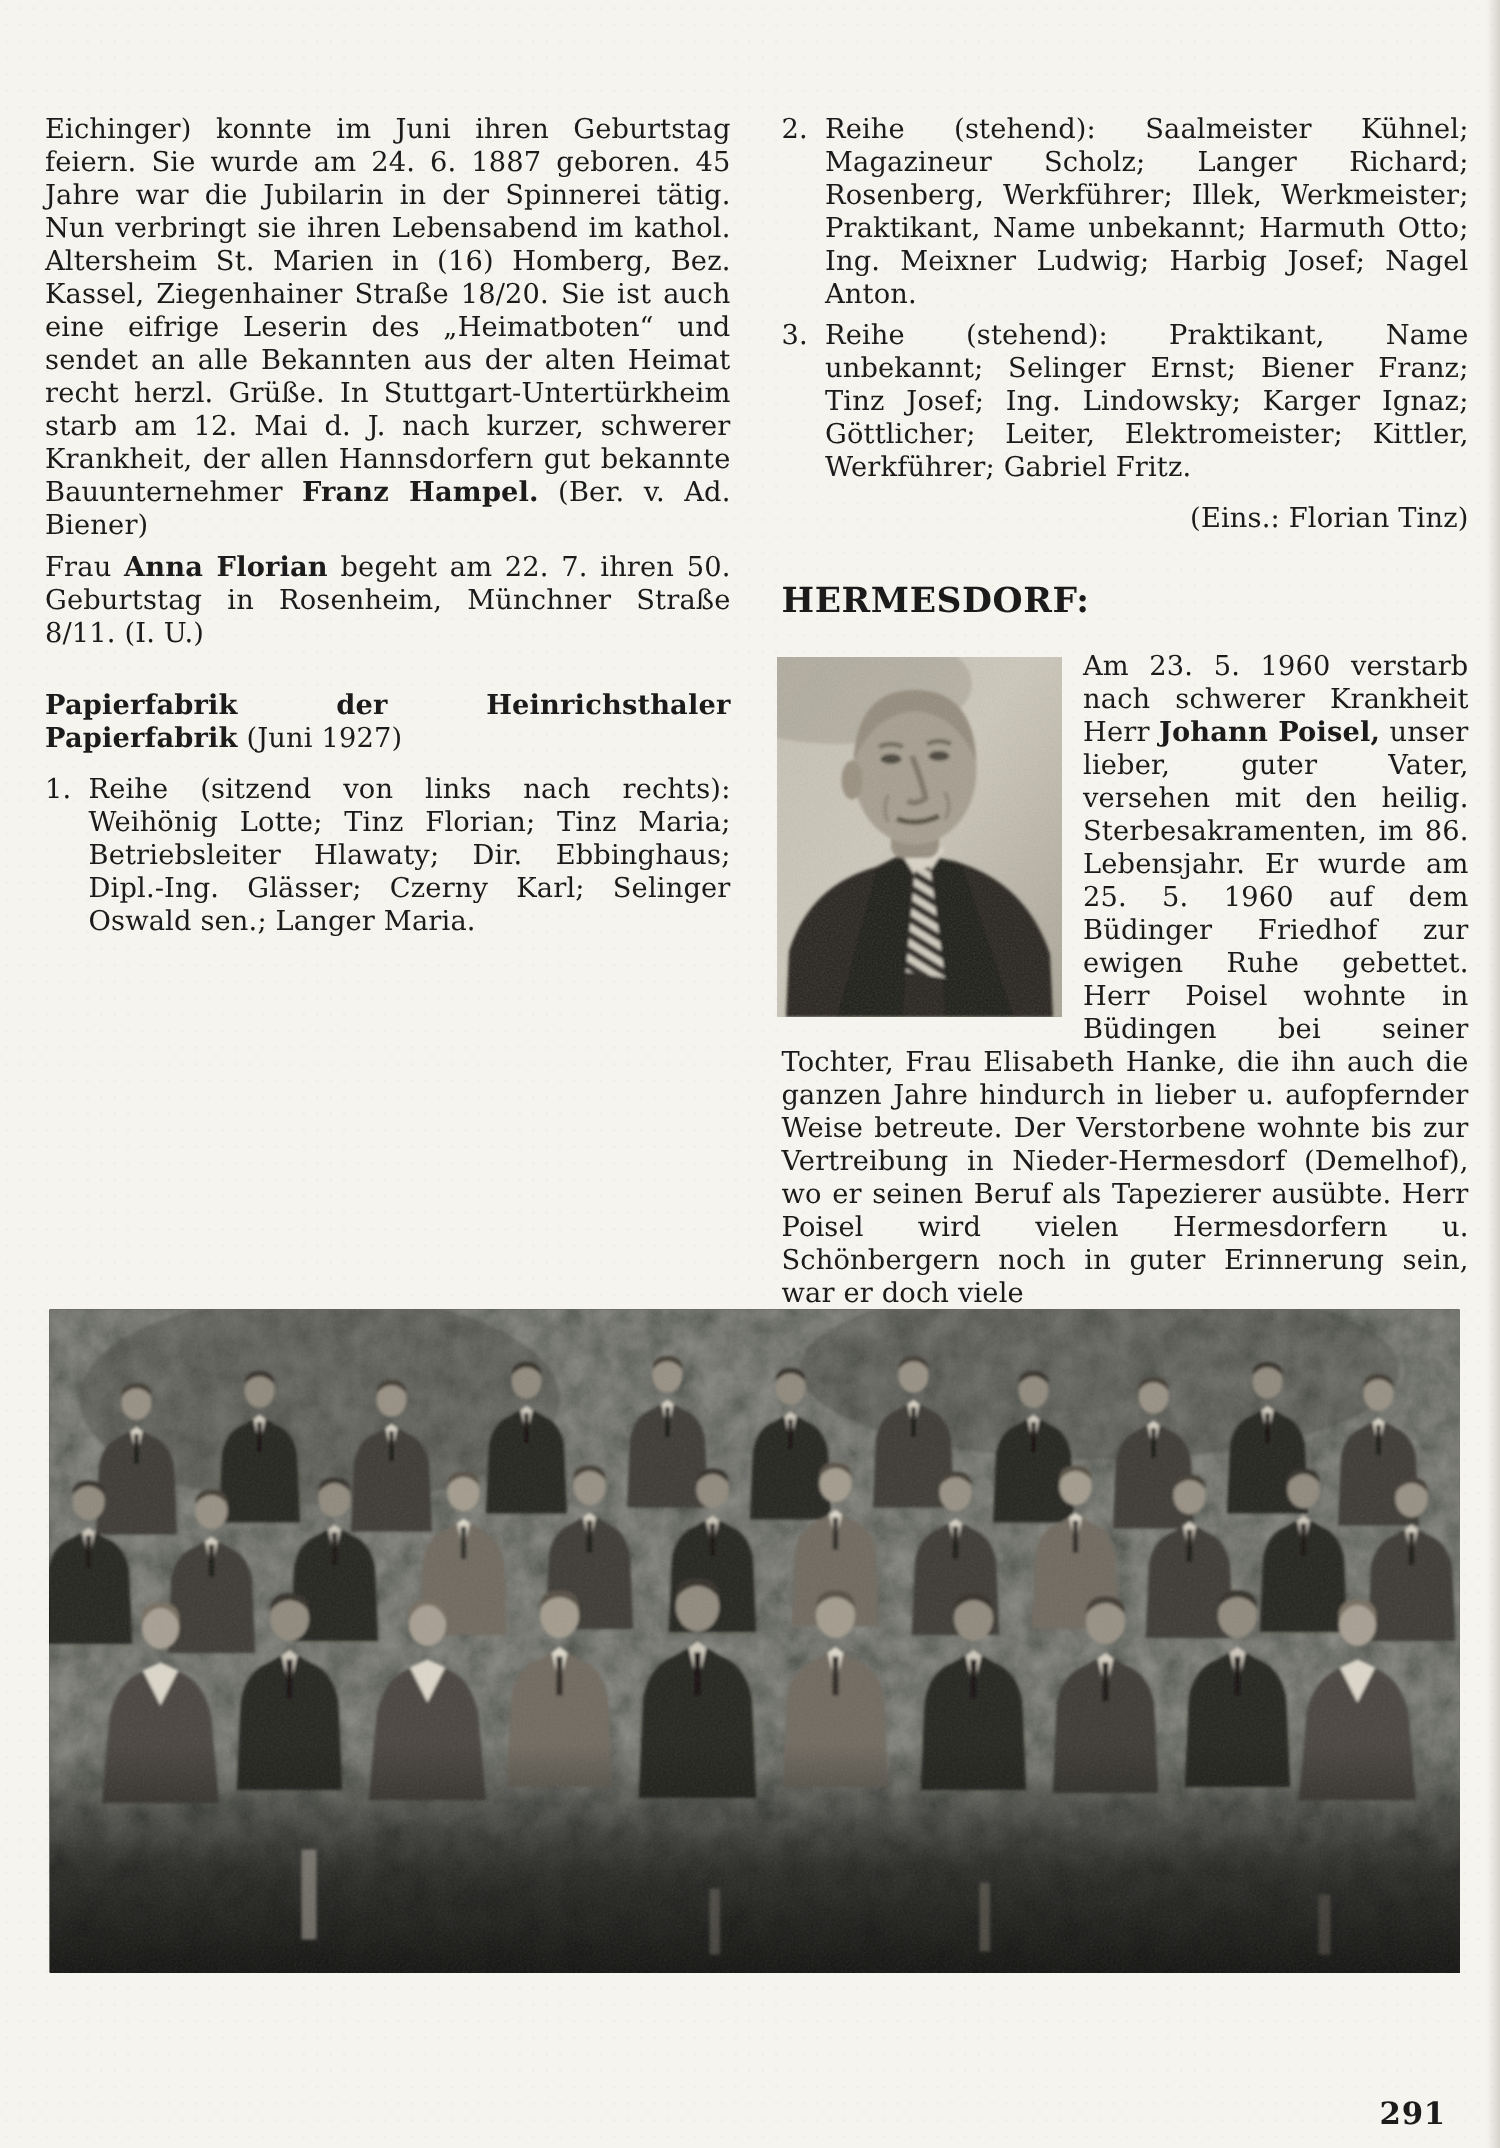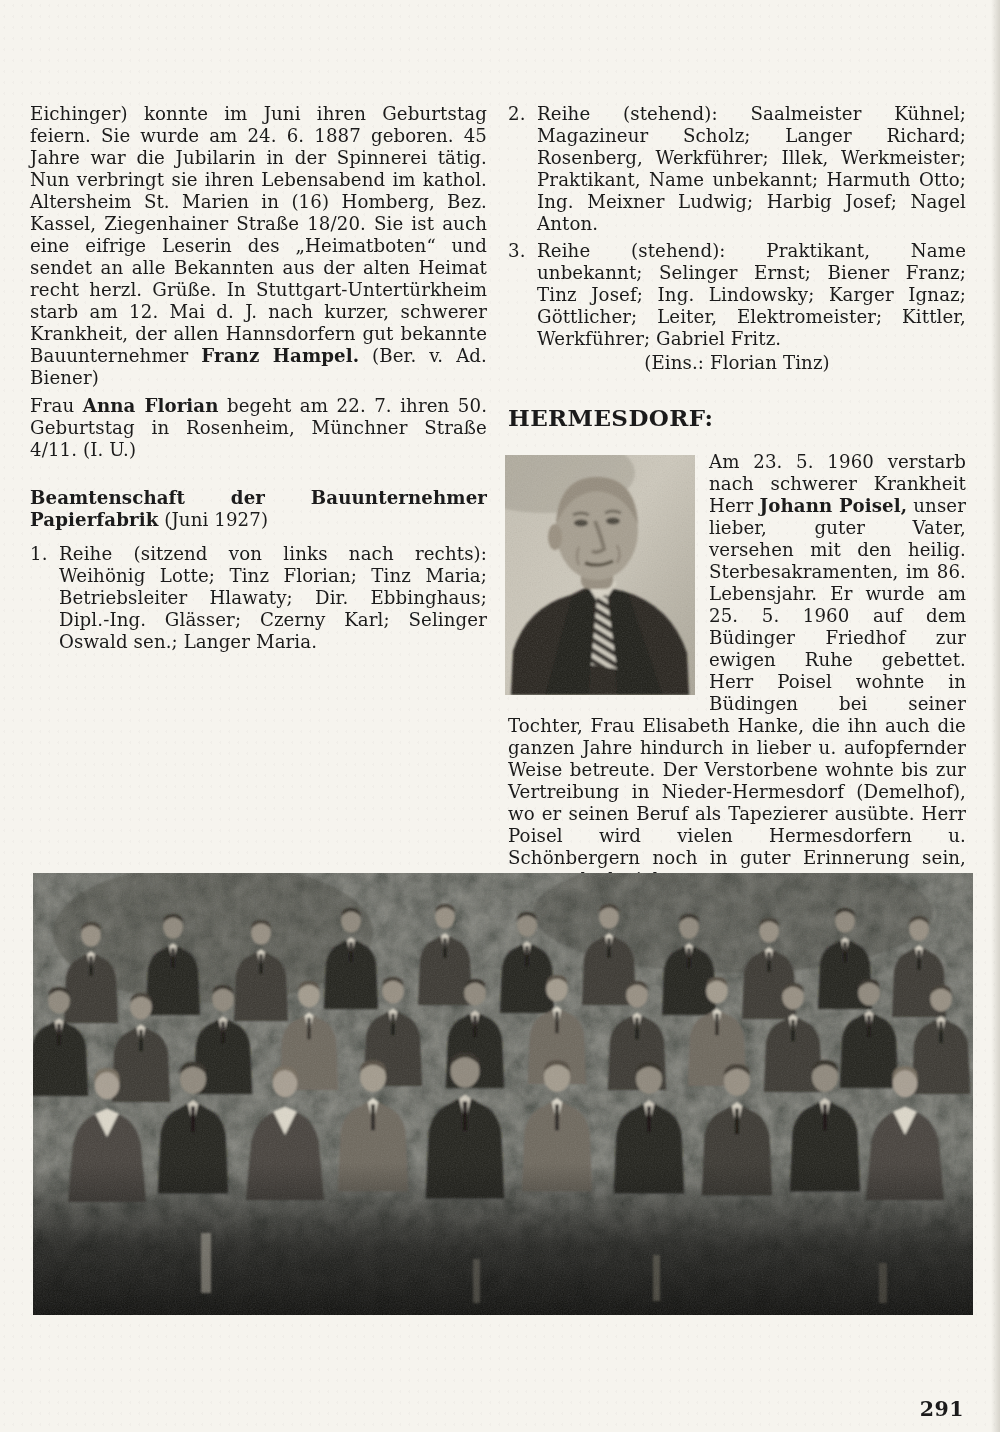--- a/index.html
+++ b/index.html
@@ -1,38 +1,38 @@
 <!DOCTYPE html>
 <html lang="de"><head>
 <meta charset="utf-8">
 <style>
   html,body{margin:0;padding:0}
   body{
     width:1000px;height:1432px;position:relative;overflow:hidden;
     background:#f6f4ee;color:#1b1b1b;
     font-family:"DejaVu Serif","Liberation Serif",serif;
   }
-  .columns{position:absolute;top:103px;left:30px;display:flex;gap:21px}
+  .columns{position:absolute;top:76px;left:30px;display:flex;gap:34px}
   .col{width:457px}
   .col.right{width:458px}
   p,.li-body,.li-num,.credit{
     font-size:18.2px;line-height:22px;margin:0;
     text-align:justify;hyphens:auto;-webkit-hyphens:auto;
     letter-spacing:.1px;
   }
   .para{margin-bottom:6px}
   .heading{
     font-weight:bold;font-size:23px;letter-spacing:.4px;
     margin:30px 0 24px 0;
   }
   .lead{margin-top:26px;margin-bottom:12px}
   .rowlist{display:flex;margin-top:10px}
   .li-num{flex:none;width:29px;text-align:left}
   .li-body{flex:1}
-  .credit{text-align:center;margin-top:2px}
+  .credit{text-align:right;margin-top:12px}
   .hermes-block{margin-top:2px}
   .portrait{
     float:left;width:190px;height:240px;margin:4px 14px 4px -3px;
     background:#b8b3a7;display:block;
   }
   .groupphoto{
     position:absolute;left:33px;top:873px;width:940px;height:442px;
     display:block;background:#1a1a18;
   }
   .pagenum{
@@ -53,22 +53,22 @@
 </style>
 </head>
 <body>
 
 <div class="speckle"></div>
 
 <div class="columns">
 
   <div class="col">
     <p class="para"><span>Eichinger) konnte im Juni ihren Geburtstag feiern. Sie wurde am 24. 6. 1887 geboren. 45 Jahre war die Jubilarin in der Spinnerei tätig. Nun verbringt sie ihren Lebensabend im kathol. Altersheim St. Marien in (16) Homberg, Bez. Kassel, Ziegenhainer Straße 18/20. Sie ist auch eine eifrige Leserin des „Heimatboten“ und sendet an alle Bekannten aus der alten Heimat recht herzl. Grüße. In Stuttgart-Untertürkheim starb am 12. Mai d. J. nach kurzer, schwerer Krankheit, der allen Hannsdorfern gut bekannte Bauunternehmer </span><b>Franz Hampel.</b><span> (Ber. v. Ad. Biener)</span></p>
-    <p class="para"><span>Frau </span><b>Anna Florian</b><span> begeht am 22. 7. ihren 50. Geburtstag in Rosenheim, Münchner Straße 4/11. (I. U.)</span></p>
-    <p class="lead"><b>Beamtenschaft der Bauunternehmer Papierfabrik</b><span> (Juni 1927)</span></p>
+    <p class="para"><span>Frau </span><b>Anna Florian</b><span> begeht am 22. 7. ihren 50. Geburtstag in Rosenheim, Münchner Straße 8/11. (I. U.)</span></p>
+    <p class="lead"><b>Papierfabrik der Heinrichsthaler Papierfabrik</b><span> (Juni 1927)</span></p>
     <div class="rowlist">
       <span class="li-num">1.</span>
       <span class="li-body"><span>Reihe (sitzend von links nach rechts): Weihönig Lotte; Tinz Florian; Tinz Maria; Betriebsleiter Hlawaty; Dir. Ebbinghaus; Dipl.-Ing. Glässer; Czerny Karl; Selinger Oswald sen.; Langer Maria.</span></span>
     </div>
   </div>
 
   <div class="col right">
     <div class="rowlist" style="margin-top:0">
       <span class="li-num">2.</span>
       <span class="li-body"><span>Reihe (stehend): Saalmeister Kühnel; Magazineur Scholz; Langer Richard; Rosenberg, Werkführer; Illek, Werkmeister; Praktikant, Name unbekannt; Harmuth Otto; Ing. Meixner Ludwig; Harbig Josef; Nagel Anton.</span></span>

